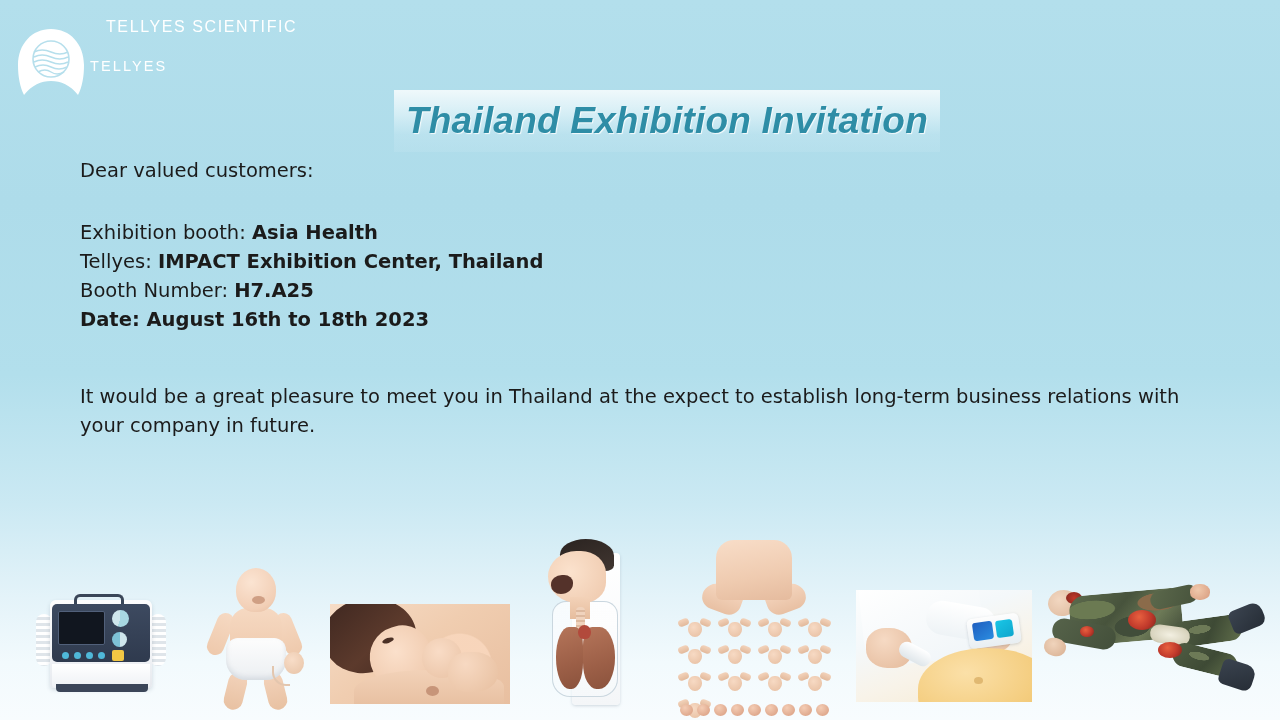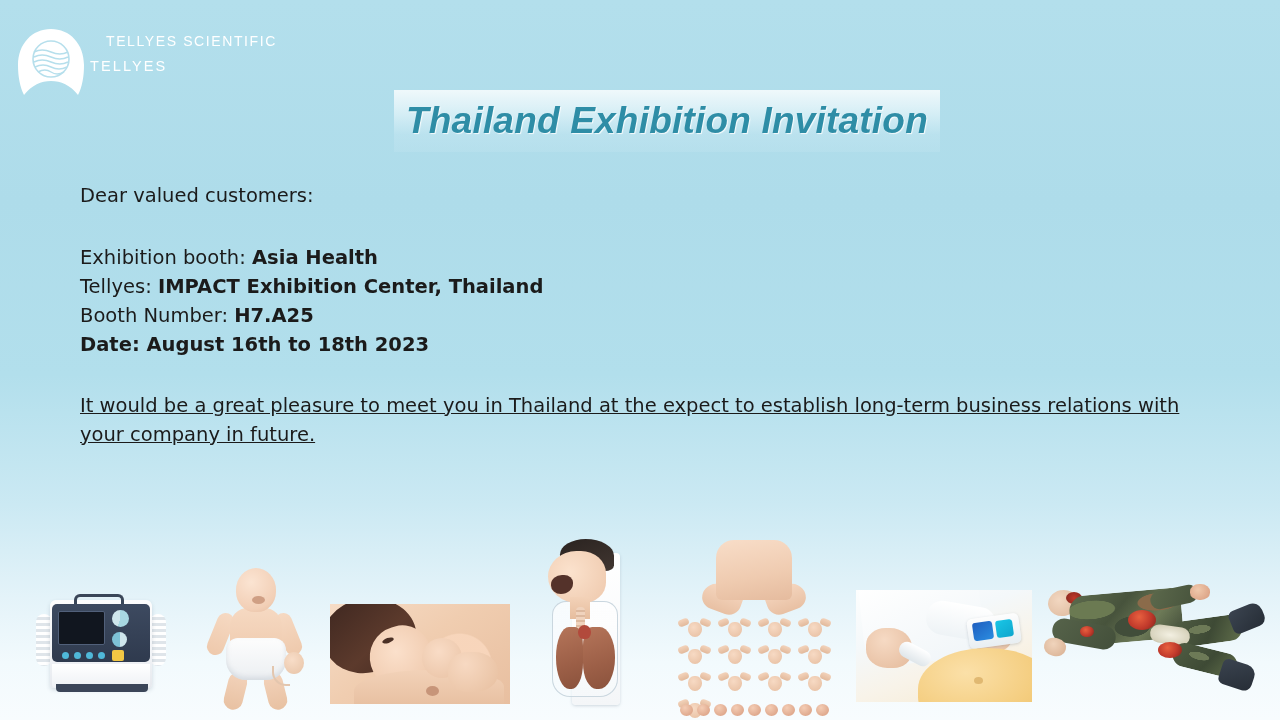--- a/index.html
+++ b/index.html
@@ -53,23 +53,23 @@
   .logo-cn {
     color: #ffffff;
     font-size: 52px;
     line-height: 1.05;
     letter-spacing: 3px;
     font-weight: 400;
     font-family: "DejaVu Sans", sans-serif;
   }
   .logo-en {
     color: #ffffff;
-    font-size: 14px;
+    font-size: 16px;
     letter-spacing: 1.6px;
-    margin-top: 16px;
+    margin-top: 1px;
     line-height: 1;
   }
 
   
   .title-banner {
     position: absolute;
     left: 394px; top: 90px;
     width: 546px; height: 62px;
     background: linear-gradient(180deg,
         rgba(255,255,255,0.80) 0%,
@@ -84,32 +84,32 @@
     font-size: 37px;
     color: #2e8da6;
     letter-spacing: 0.2px;
     text-shadow: 1px 1px 1px rgba(255,255,255,0.85);
     white-space: nowrap;
   }
 
   
   .body-copy {
     position: absolute;
-    left: 80px; top: 185px;
+    left: 80px; top: 160px;
     width: 1150px;
     color: #1b1b1b;
     font-size: 19.5px;
     font-family: "DejaVu Sans", sans-serif;
   }
   .p-greeting { line-height: 1.1; }
   .p-intro { margin-top: 21px; line-height: 1.15; }
   .details { margin-top: 38px; line-height: 1.48; }
   .details .line { white-space: nowrap; }
   .details b { font-weight: bold; }
-  .p-closing { margin-top: 32px; line-height: 1.48; max-width: 1105px; text-decoration: underline; }
+  .p-closing { margin-top: 48px; line-height: 1.48; max-width: 1105px; }
 
   
   .product-strip {
     position: absolute;
     left: 0; bottom: 0;
     width: 1280px; height: 210px;
   }
   .product { position: absolute; bottom: 0; }
 
   

